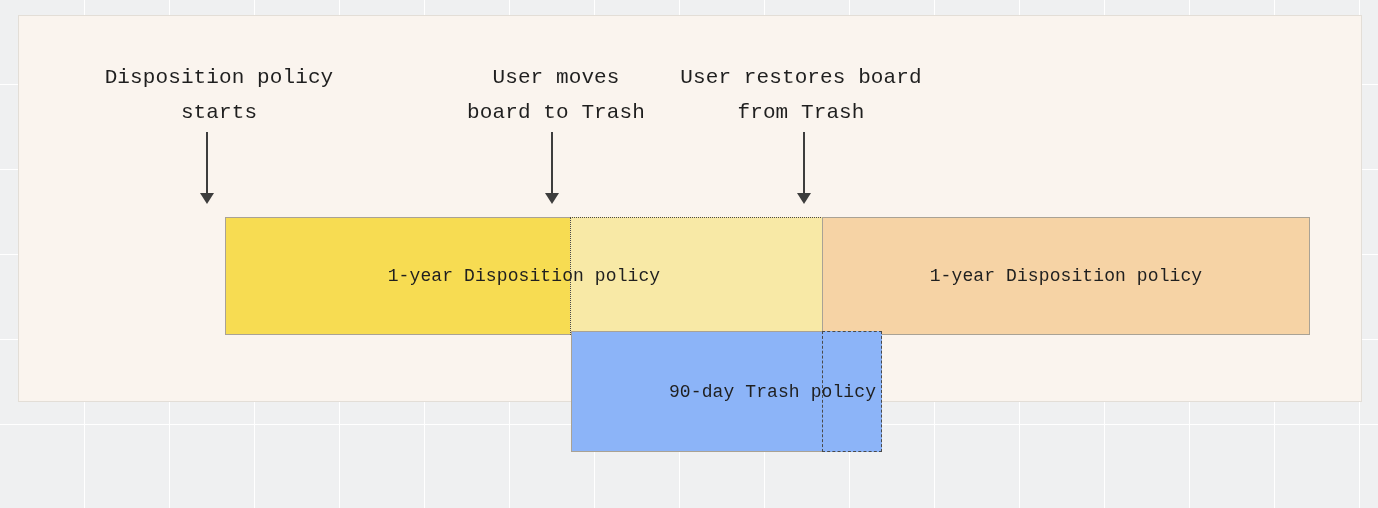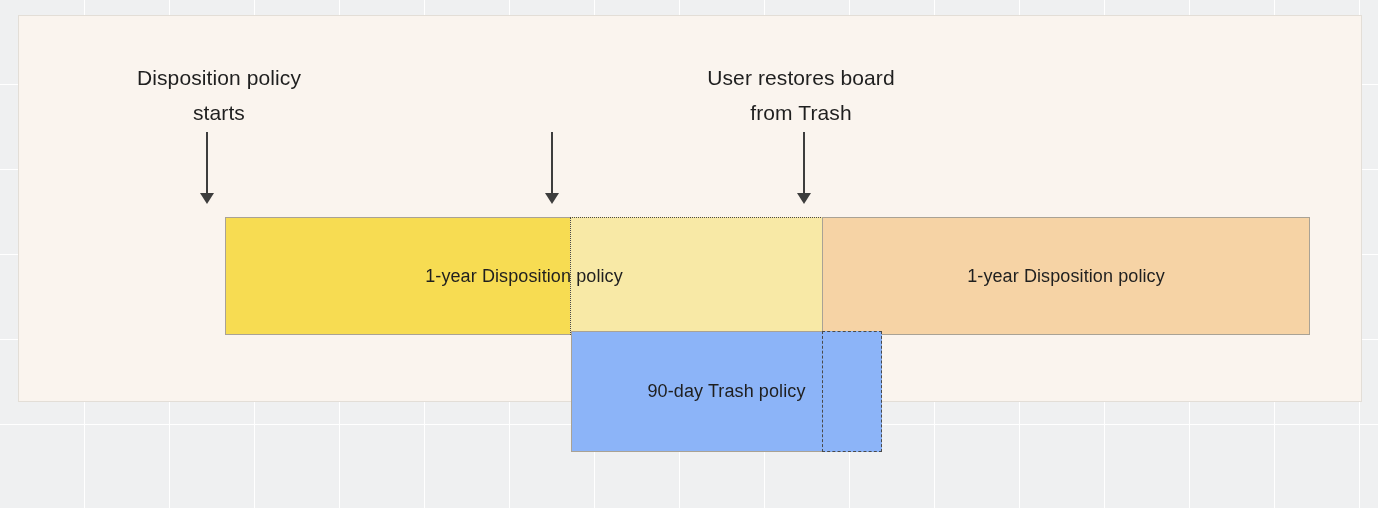--- a/index.html
+++ b/index.html
@@ -31,20 +31,21 @@
   
   #panel {
     position: absolute;
     left: 18px;
     top: 15px;
     width: 1344px;
     height: 387px;
     background: #faf4ee;
     border: 1px solid #e3ded7;
     box-sizing: border-box;
+    font-family: Liberation Mono, monospace;
   }
 
   
   .caption {
     position: absolute;
     text-align: center;
     font-size: 21px;
     line-height: 35px;
     color: #1f1f1f;
     white-space: pre-line;
@@ -112,36 +113,38 @@
   
   #label-disposition-1 {
     position: absolute;
     left: 206px; top: 201px; width: 598px; height: 118px;
     display: flex; align-items: center; justify-content: center;
   }
   
   #label-trash {
     position: absolute;
     left: 552px; top: 315px; width: 311px; height: 121px;
-    display: flex; align-items: center; justify-content: center;
+    display: flex; align-items: center; justify-content: center; padding-left: 46px;
   }
 </style>
 </head>
 <body>
 
 <div id="canvas">
   <div id="panel">
 
     <div class="caption" style="left:85px; top:44px; width:230px;">Disposition policy
 starts</div>
     <div class="arrow" style="left:181px; top:116px; height:72px;">
       <span class="shaft" style="height:61px;"></span>
       <span class="head" style="top:61px;"></span>
     </div>
 
+    <div class="caption" style="left:437px; top:44px; width:200px;">User moves
+board to Trash</div>
     <div class="arrow" style="left:526px; top:116px; height:72px;">
       <span class="shaft" style="height:61px;"></span>
       <span class="head" style="top:61px;"></span>
     </div>
 
     <div class="caption" style="left:651px; top:44px; width:262px;">User restores board
 from Trash</div>
     <div class="arrow" style="left:778px; top:116px; height:72px;">
       <span class="shaft" style="height:61px;"></span>
       <span class="head" style="top:61px;"></span>

